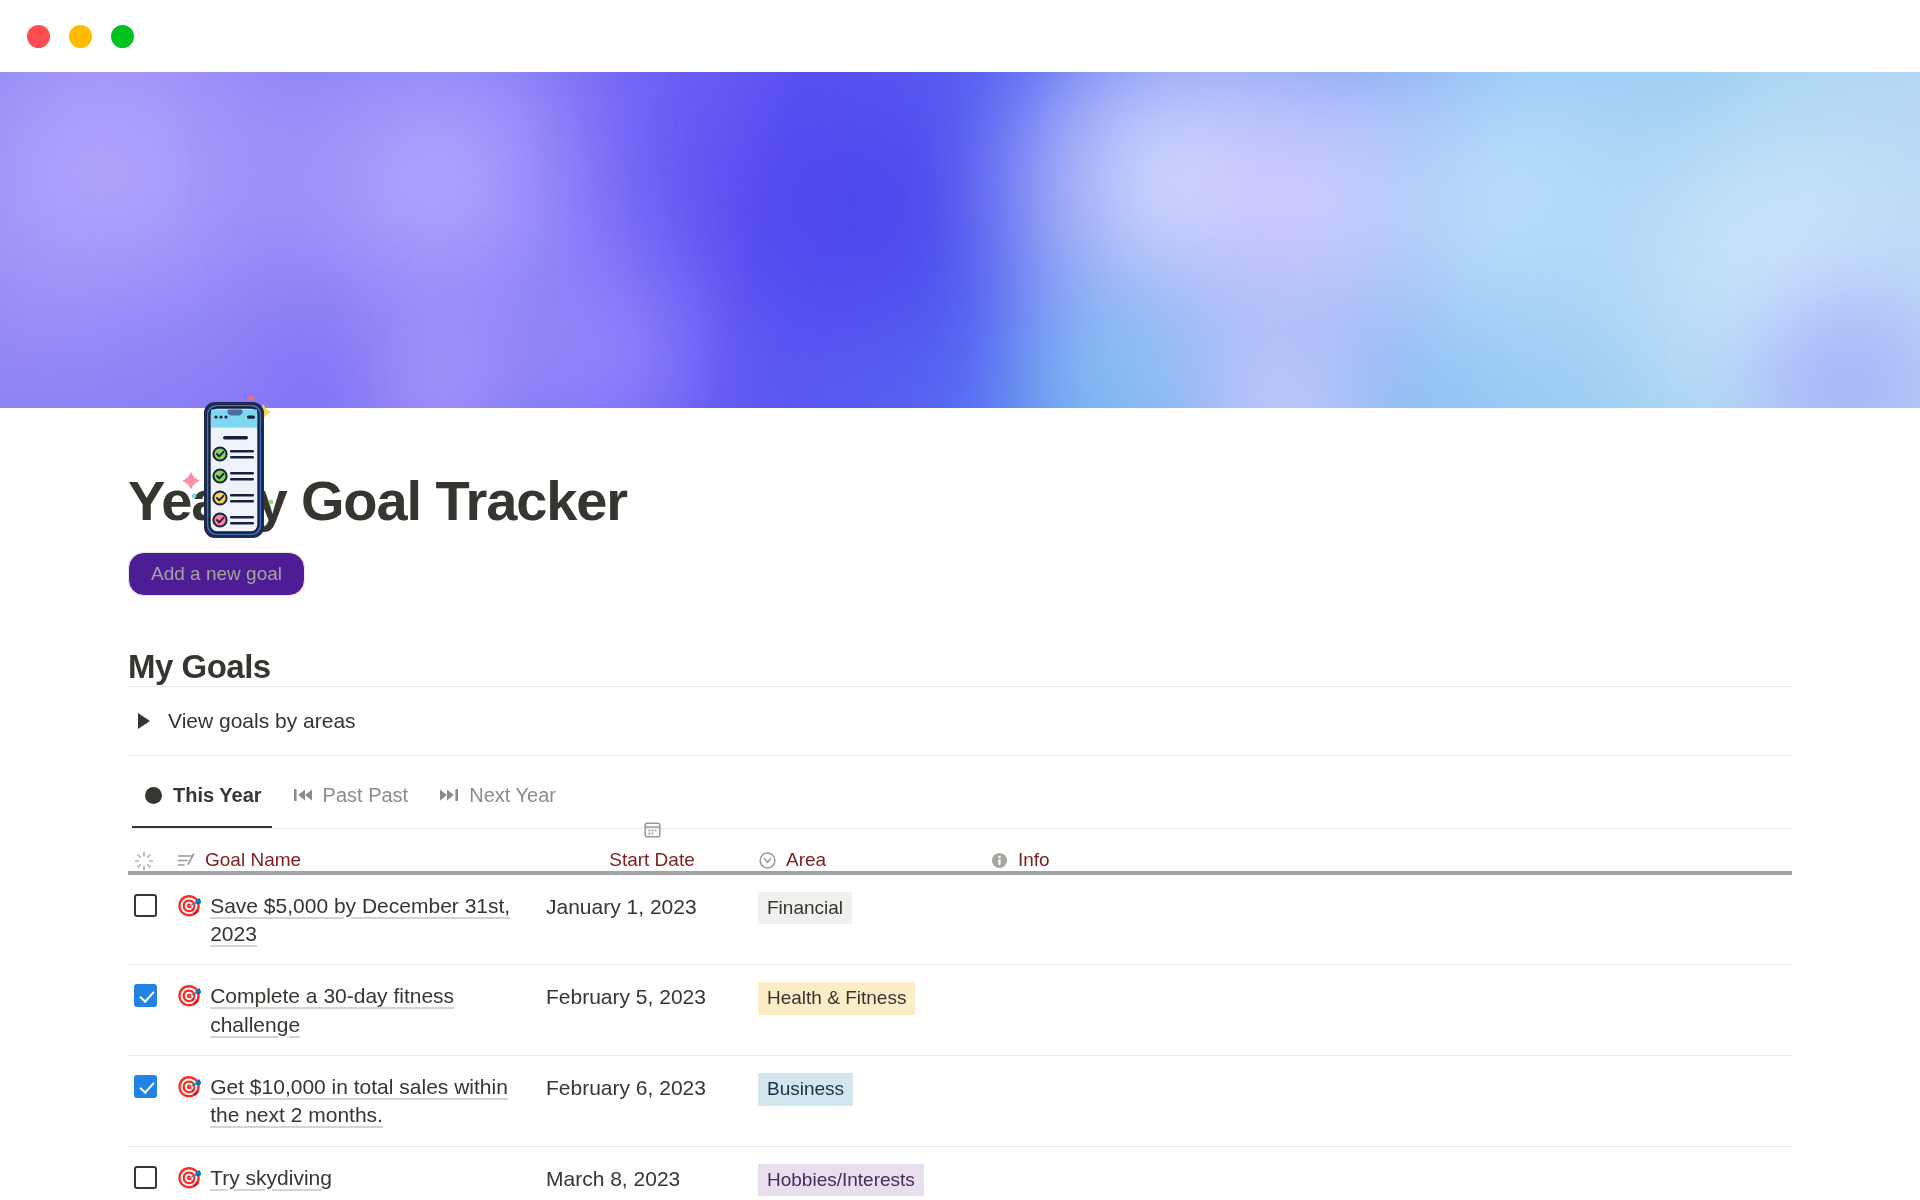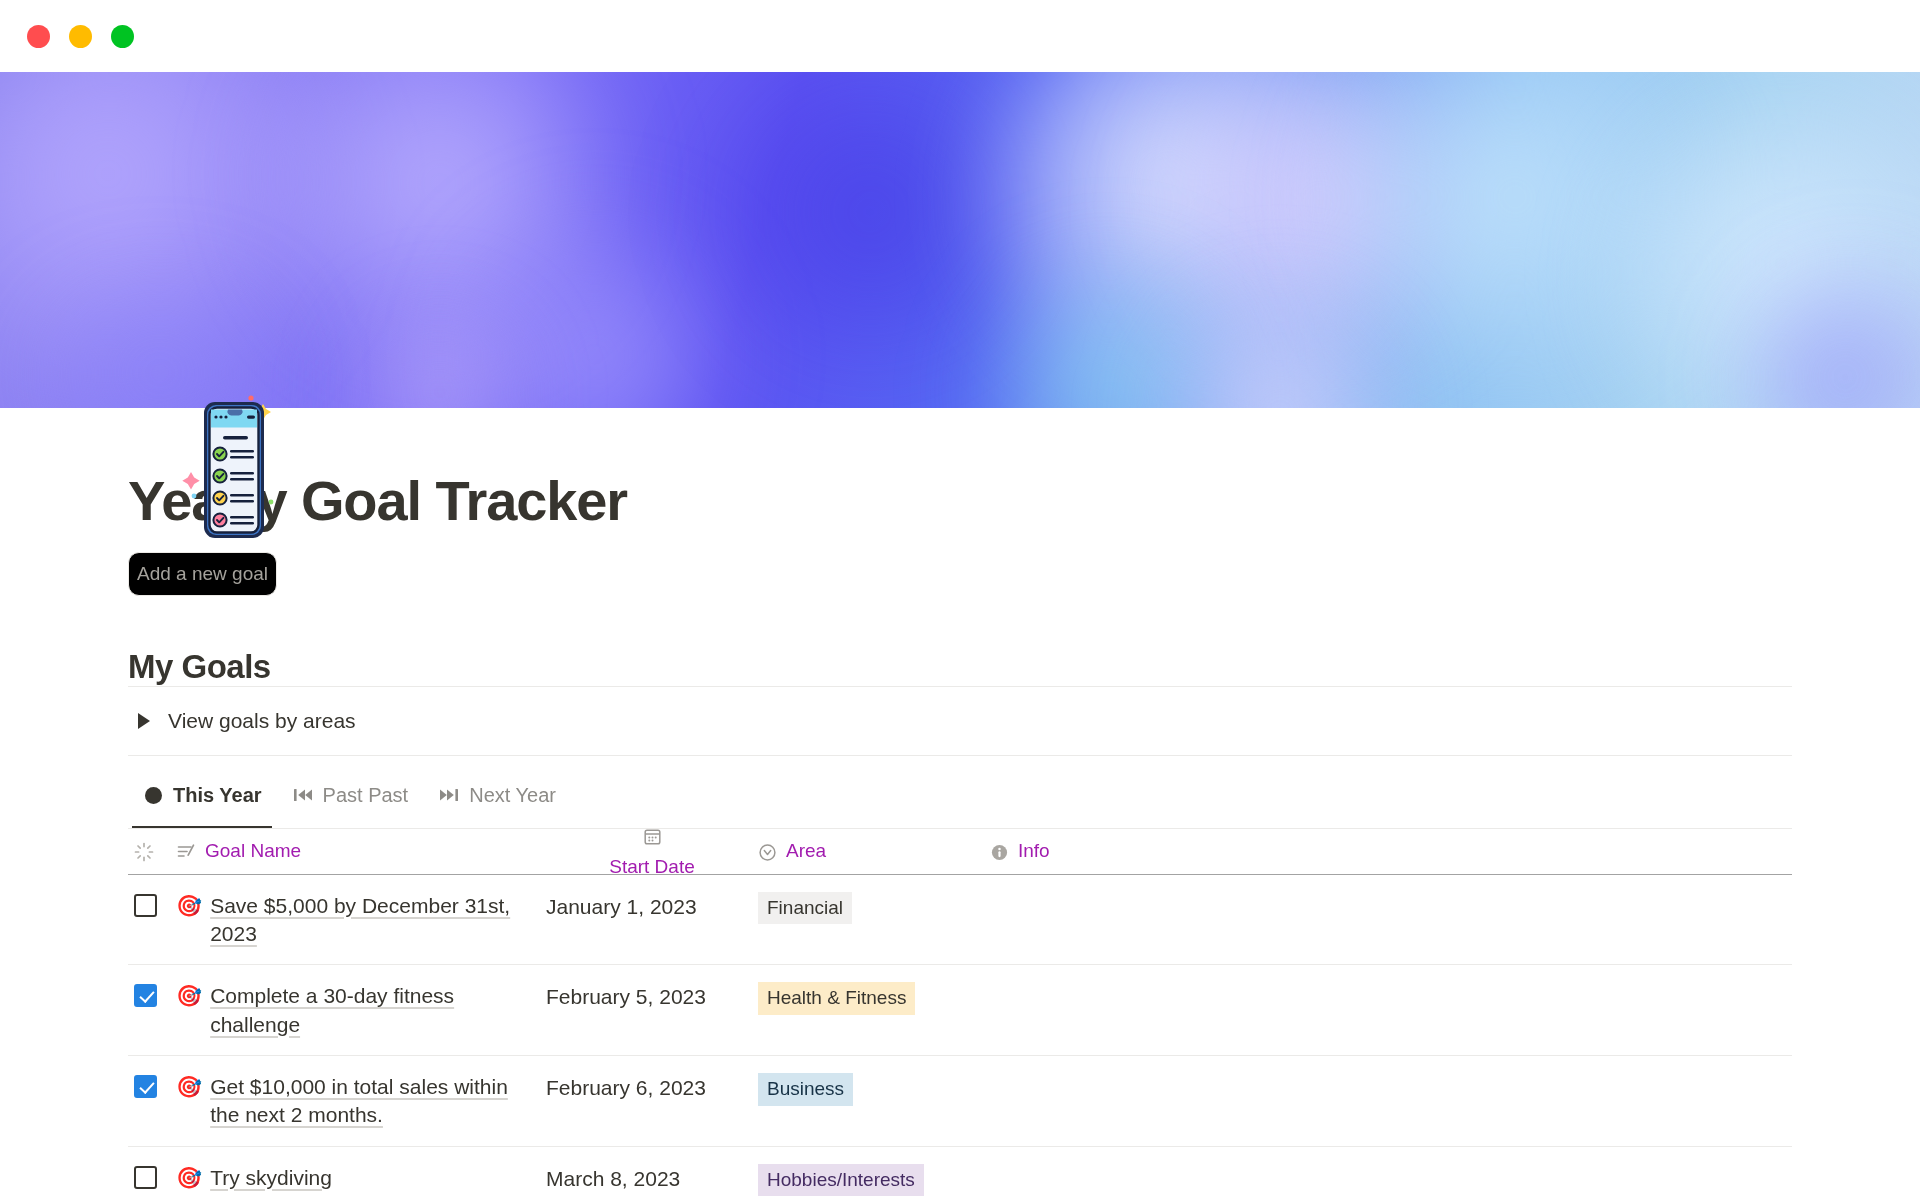--- a/index.html
+++ b/index.html
@@ -91,25 +91,25 @@
     font-weight: 700;
     letter-spacing: -1.1px;
     color: #37352f;
     line-height: 1.1;
   }
 
   .add-goal-btn {
     margin-top: 20px;
     display: inline-block;
     border: 1px solid #eceae6;
-    border-radius: 11px;
-    padding: 10px 8px;
+    border-radius: 16px;
+    padding: 10px 22px;
     font-size: 19px;
     color: #a5a29c;
-    background: #000000;
+    background: #4c1d95;
     cursor: pointer;
     font-family: inherit;
   }
 
   .section-title {
     margin-top: 52px;
     font-size: 33px;
     font-weight: 700;
     letter-spacing: -.5px;
     color: #37352f;
@@ -153,24 +153,24 @@
     white-space: nowrap;
   }
   .tab.active { color: #37352f; font-weight: 600; border-bottom-color: #37352f; }
   .tab-ic { display: inline-flex; align-items: center; justify-content: center; width: 22px; height: 22px; }
   .circle-ic { width: 17px; height: 17px; border-radius: 50%; background: #37352f; display: block; }
 
   
   .table { width: 1664px; }
   .thead {
     display: flex;
-    align-items: center;
+    align-items: flex-end;
     height: 46px;
-    border-bottom: 1px solid #a3a3a3;
-    color: #a21caf;
+    border-bottom: 4px solid #a3a3a3;
+    color: #7f1d1d;
     font-size: 19px;
   }
   .th { display: flex; align-items: center; gap: 9px; }
   .c-check { width: 48px; padding-left: 6px; }
   .c-name  { width: 370px; }
   .c-date  { width: 212px; flex-direction: column; }
   .c-area  { width: 232px; }
   .c-info  { flex: 1; }
 
   .trow {

